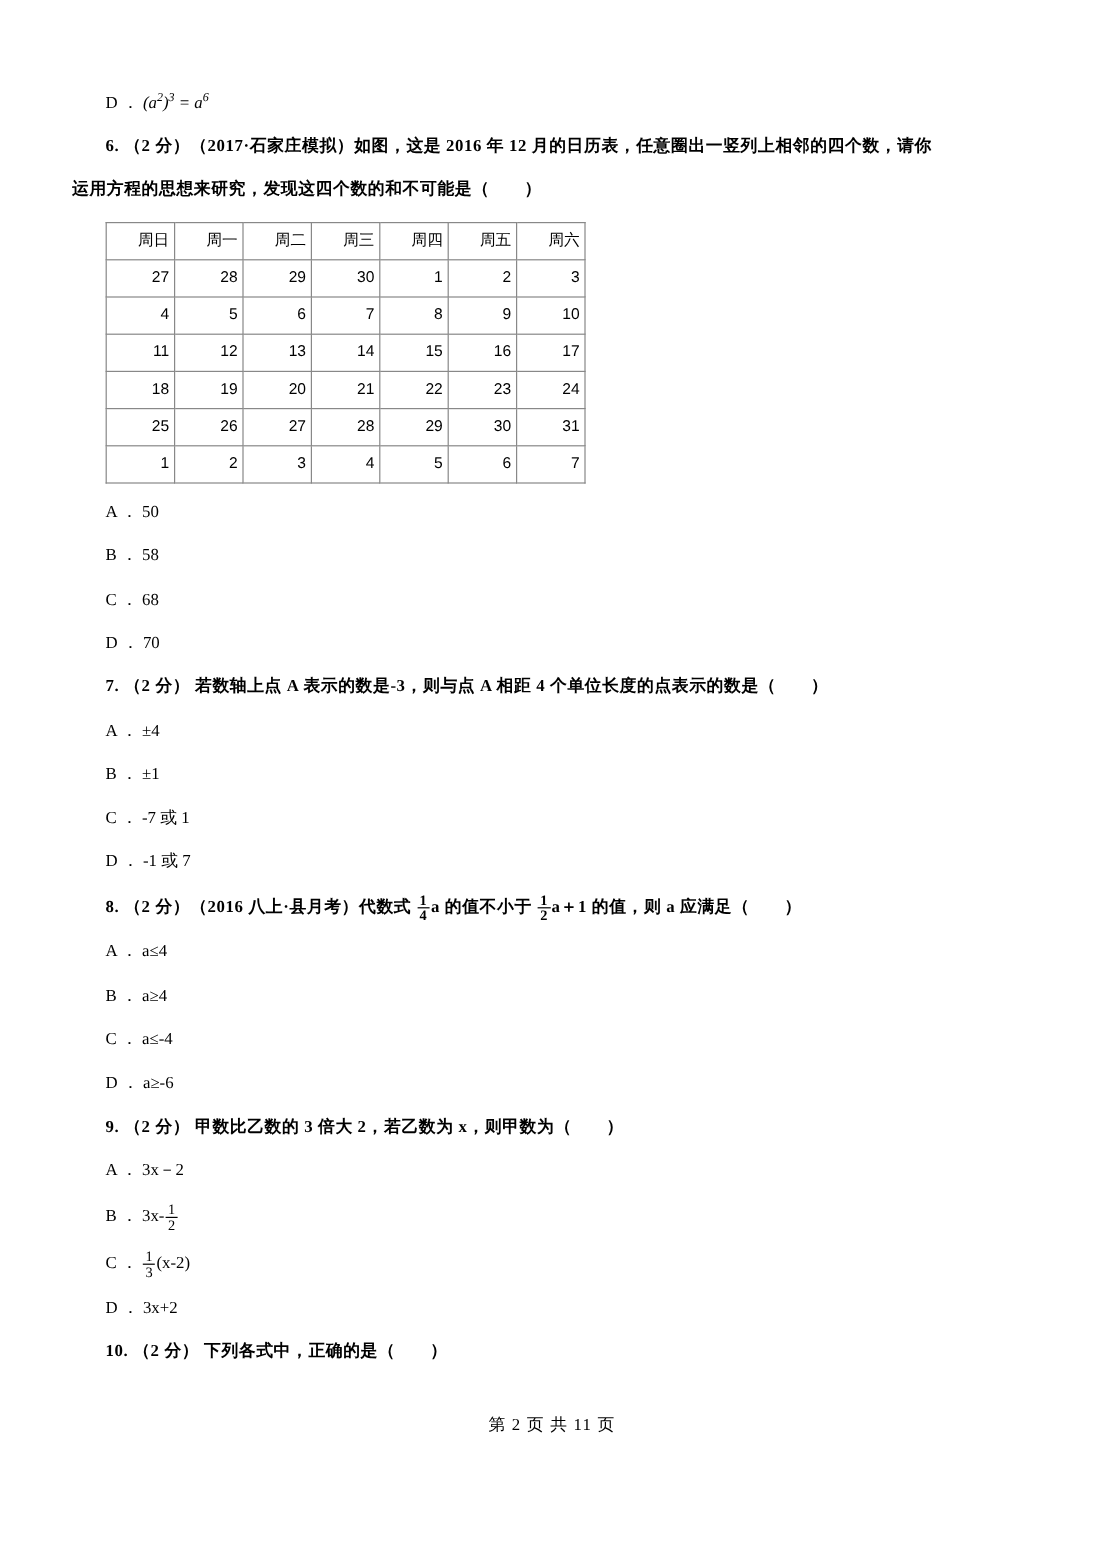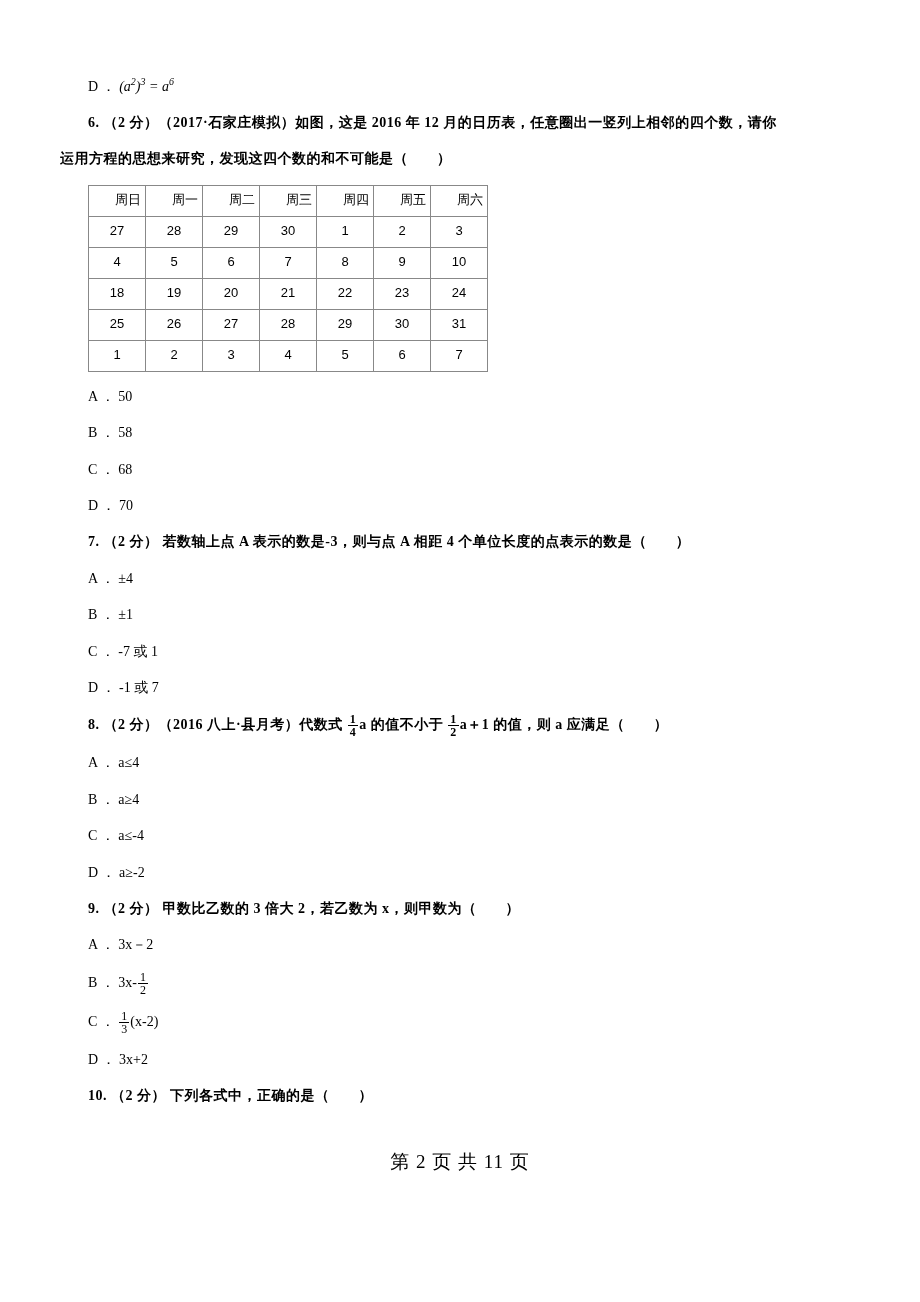--- a/index.html
+++ b/index.html
@@ -29,41 +29,41 @@
       border-collapse: collapse;
       margin: 10px 0 10px 28px;
       font-family: Arial, sans-serif;
       font-size: 13px;
     }
     .calendar td {
       border: 1px solid #888;
       width: 48px;
       height: 26px;
       padding: 2px 4px;
-      text-align: center;
+      text-align: right;
       vertical-align: middle;
     }
     .calendar .hdr td {
       font-family: 'SimSun', '宋体', serif;
       text-align: right;
     }
     .frac {
       display: inline-block;
       vertical-align: middle;
       text-align: center;
       font-size: 12px;
       line-height: 1;
       margin: 0 1px;
     }
     .frac .n { display: block; border-bottom: 1px solid #000; padding: 0 2px; }
     .frac .d { display: block; padding: 0 2px; }
     .footer {
       text-align: center;
       margin-top: 40px;
-      font-size: 19px;
+      font-size: 14px;
       letter-spacing: 1px;
     }
     .formula {
       font-style: italic;
       font-family: 'Times New Roman', serif;
     }
     sup { font-size: 10px; }
   </style>
 </head>
 <body>
@@ -97,20 +97,29 @@
     <td>3</td>
   </tr>
   <tr>
     <td>4</td>
     <td>5</td>
     <td>6</td>
     <td>7</td>
     <td>8</td>
     <td>9</td>
     <td>10</td>
+  </tr>
+  <tr>
+    <td>11</td>
+    <td>12</td>
+    <td>13</td>
+    <td>14</td>
+    <td>15</td>
+    <td>16</td>
+    <td>17</td>
   </tr>
   <tr>
     <td>18</td>
     <td>19</td>
     <td>20</td>
     <td>21</td>
     <td>22</td>
     <td>23</td>
     <td>24</td>
   </tr>
@@ -155,21 +164,21 @@
   <span> 的值不小于 </span>
   <span class="frac">
     <span class="n">1</span>
     <span class="d">2</span>
   </span><span>a＋1</span>
   <span> 的值，则 a 应满足（　　）</span>
 </div>
 <div class="opt">A ． a≤4</div>
 <div class="opt">B ． a≥4</div>
 <div class="opt">C ． a≤-4</div>
-<div class="opt">D ． a≥-2</div>
+<div class="opt">D ． a≥-6</div>
 
 <div class="line indent">9. （2 分） 甲数比乙数的 3 倍大 2，若乙数为 x，则甲数为（　　）</div>
 <div class="opt">A ． 3x－2</div>
 <div class="opt">
   <span>B ． 3x-</span><span class="frac">
     <span class="n">1</span>
     <span class="d">2</span>
   </span>
 </div>
 <div class="opt">

